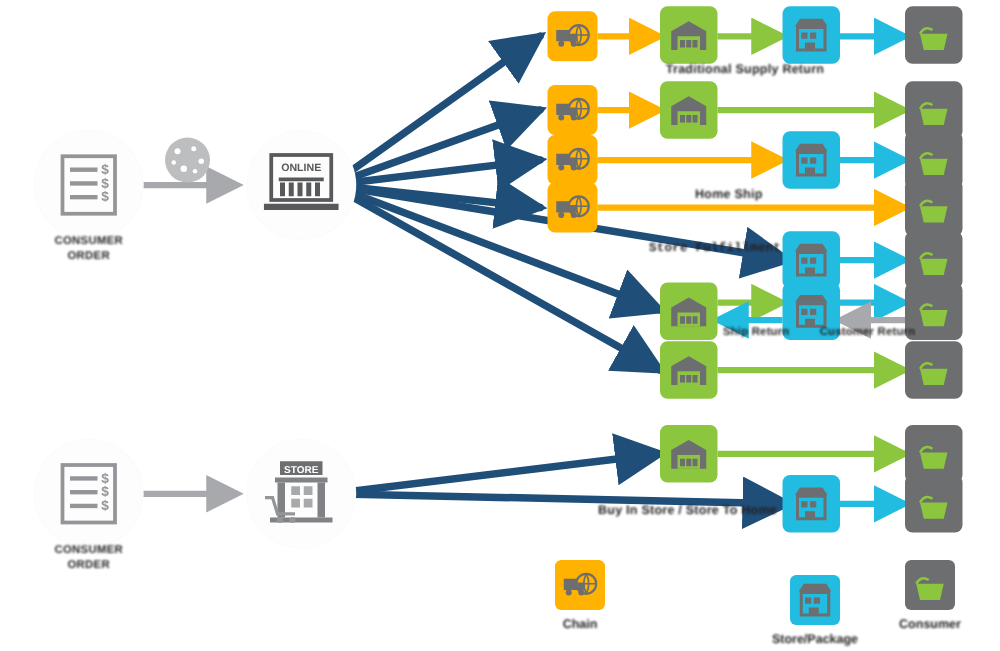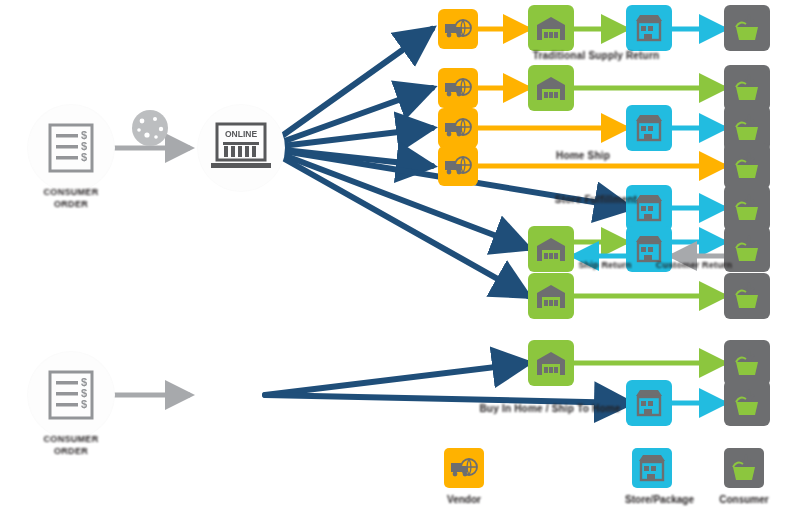--- a/index.html
+++ b/index.html
@@ -171,20 +171,41 @@
         <rect x="8" y="33" width="22" height="3.5"></rect>
       </g>
       <g fill="#939598" font-size="11" font-family="Liberation Sans, sans-serif" font-weight="bold">
         <text x="33" y="16">$</text>
           <text x="33" y="27">$</text>
           <text x="33" y="38">$</text>
       </g>
     </svg>
   </div>
 
+  <div class="bubble" style="left:198px;top:352px;width:86px;height:86px;">
+    <svg width="62" height="56" viewBox="0 0 62 56">
+      <rect x="14" y="2" width="34" height="11" fill="#6D6E70"></rect>
+      <text x="31" y="11" text-anchor="middle" fill="#ffffff" font-size="8" font-family="Liberation Sans, sans-serif" font-weight="bold">STORE</text>
+      <rect x="10" y="15" width="42" height="4" fill="#808285"></rect>
+      <rect x="12" y="19" width="6" height="28" fill="#808285"></rect>
+      <rect x="44" y="19" width="6" height="28" fill="#808285"></rect>
+      <g fill="#A7A9AC">
+        <rect x="23" y="22" width="7" height="7"></rect>
+          <rect x="33" y="22" width="7" height="7"></rect>
+        <rect x="23" y="32" width="7" height="7"></rect>
+          <rect x="33" y="32" width="7" height="7"></rect>
+      </g>
+      <rect x="6" y="47" width="50" height="4" fill="#808285"></rect>
+      <g fill="none" stroke="#939598" stroke-width="2.6">
+        <path d="M2 31 L8 31 L12 44 L26 44"></path>
+      </g>
+      <circle cx="14" cy="49" r="2.4" fill="#939598"></circle>
+      <circle cx="24" cy="49" r="2.4" fill="#939598"></circle>
+    </svg>
+  </div>
 
   <div class="cap blurry" style="left:71px;top:433px;width:140px;">CONSUMER
 ORDER</div>
 
   <div class="tile t-vendor" style="left:438px;top:9px;width:40px;height:40px;">
     <svg width="28" height="24" viewBox="0 0 28 24">
       <rect x="1" y="7" width="11" height="9" fill="#6D6E70"></rect>
         <rect x="12" y="10" width="6" height="6" fill="#6D6E70"></rect>
       <circle cx="5" cy="18" r="2.4" fill="#6D6E70"></circle>
         <circle cx="15" cy="18" r="2.4" fill="#6D6E70"></circle>
@@ -399,44 +420,44 @@
   <div class="tile t-cons" style="left:724px;top:380px;width:46px;height:46px;">
     <svg width="30" height="28" viewBox="0 0 30 28">
       <path d="M4 13 H26 L23 26 H7 Z" fill="#8CC63E"></path>
       <path d="M17 2 V11 M17 11 L13 7 M17 11 L21 7" stroke="#6D6E70" stroke-width="2.6" fill="none" stroke-linecap="round"></path>
       <path d="M4 13 Q8 6 14 10" stroke="#8CC63E" stroke-width="2" fill="none"></path>
     </svg>
   </div>
 
   <div class="lbl ctr blurry" style="left:596px;top:50px;font-size:10px;">Traditional Supply Return</div>
   <div class="lbl ctr blurry" style="left:583px;top:150px;font-size:10px;">Home Ship</div>
-  <div class="lbl ctr blurry" style="left:596px;top:194px;font-size:10px;">Store Fulfillment</div>
+  <div class="lbl ctr blurry" style="left:572px;top:194px;font-size:10px;font-family:Liberation Mono, monospace;">Store Fulfillment</div>
   <div class="lbl ctr blurry" style="left:605px;top:260px;font-size:9px;">Ship Return</div>
   <div class="lbl ctr blurry" style="left:694px;top:260px;font-size:9px;text-align:right;">Customer Return</div>
-  <div class="lbl ctr blurry" style="left:550px;top:403px;font-size:10px;">Buy In Home / Ship To Home</div>
+  <div class="lbl ctr blurry" style="left:550px;top:403px;font-size:10px;">Buy In Store / Store To Home</div>
 
   <div class="legend"></div>
   <div class="legend-inner">
 
     <div class="leg-item" style="left:8px;top:12px;">
       <div class="leg-tile" style="background:#FFB200;">
         <svg width="28" height="24" viewBox="0 0 28 24">
           <rect x="1" y="7" width="11" height="9" fill="#6D6E70"></rect>
             <rect x="12" y="10" width="6" height="6" fill="#6D6E70"></rect>
           <circle cx="5" cy="18" r="2.4" fill="#6D6E70"></circle>
             <circle cx="15" cy="18" r="2.4" fill="#6D6E70"></circle>
           <circle cx="19" cy="11" r="8" fill="none" stroke="#6D6E70" stroke-width="1.8"></circle>
           <path d="M11 11 H27 M19 3 Q23 11 19 19 M19 3 Q15 11 19 19" fill="none" stroke="#6D6E70" stroke-width="1.3"></path>
         </svg>
       </div>
-      <div class="leg-txt blurry">Vendor</div>
+      <div class="leg-txt blurry">Chain</div>
     </div>
 
 
-    <div class="leg-item" style="left:196px;top:12px;text-align:right;">
+    <div class="leg-item" style="left:196px;top:24px;">
       <div class="leg-tile" style="background:#22BCE0;">
         <svg width="28" height="28" viewBox="0 0 28 28">
           <path d="M1 7 L5 1 H23 L27 7 Z" fill="#6D6E70"></path>
           <rect x="3" y="8" width="22" height="18" fill="none" stroke="#6D6E70" stroke-width="2.4"></rect>
           <g fill="#6D6E70">
               <rect x="6" y="12" width="5" height="5"></rect>
               <rect x="13" y="12" width="5" height="5"></rect>
               <rect x="9" y="20" width="8" height="6"></rect>
             </g>
         </svg>

